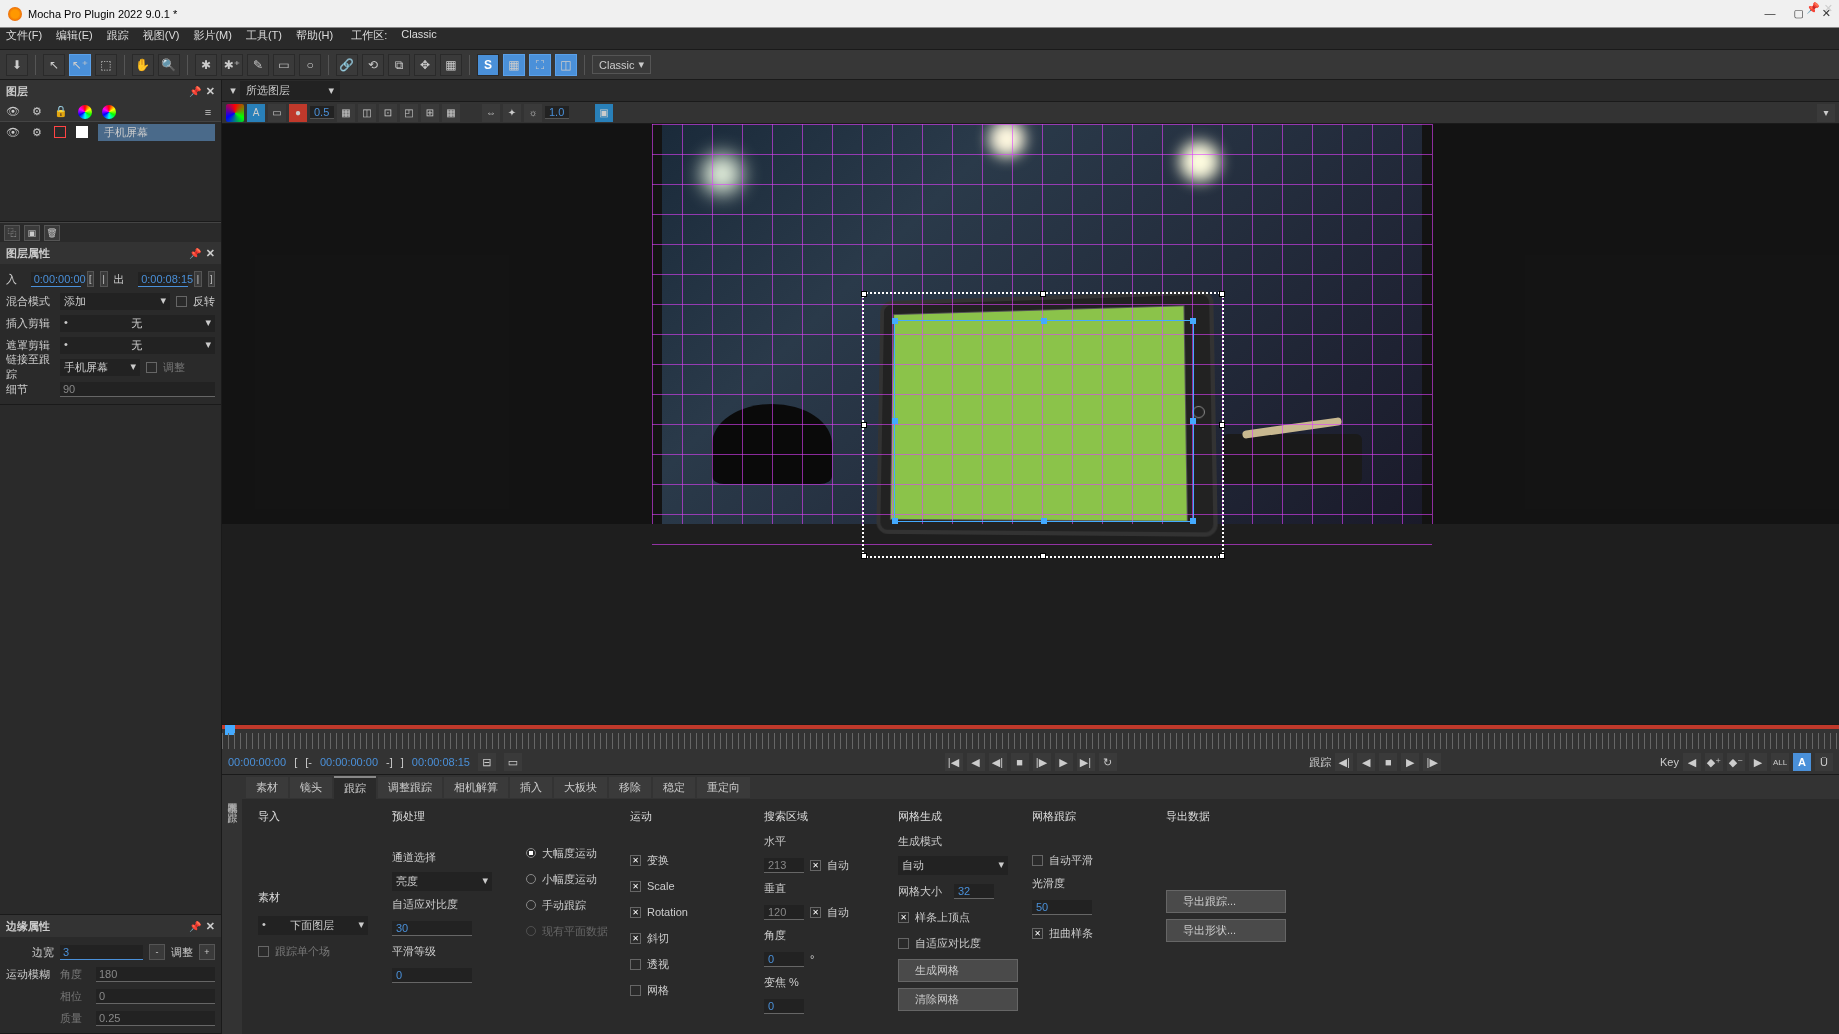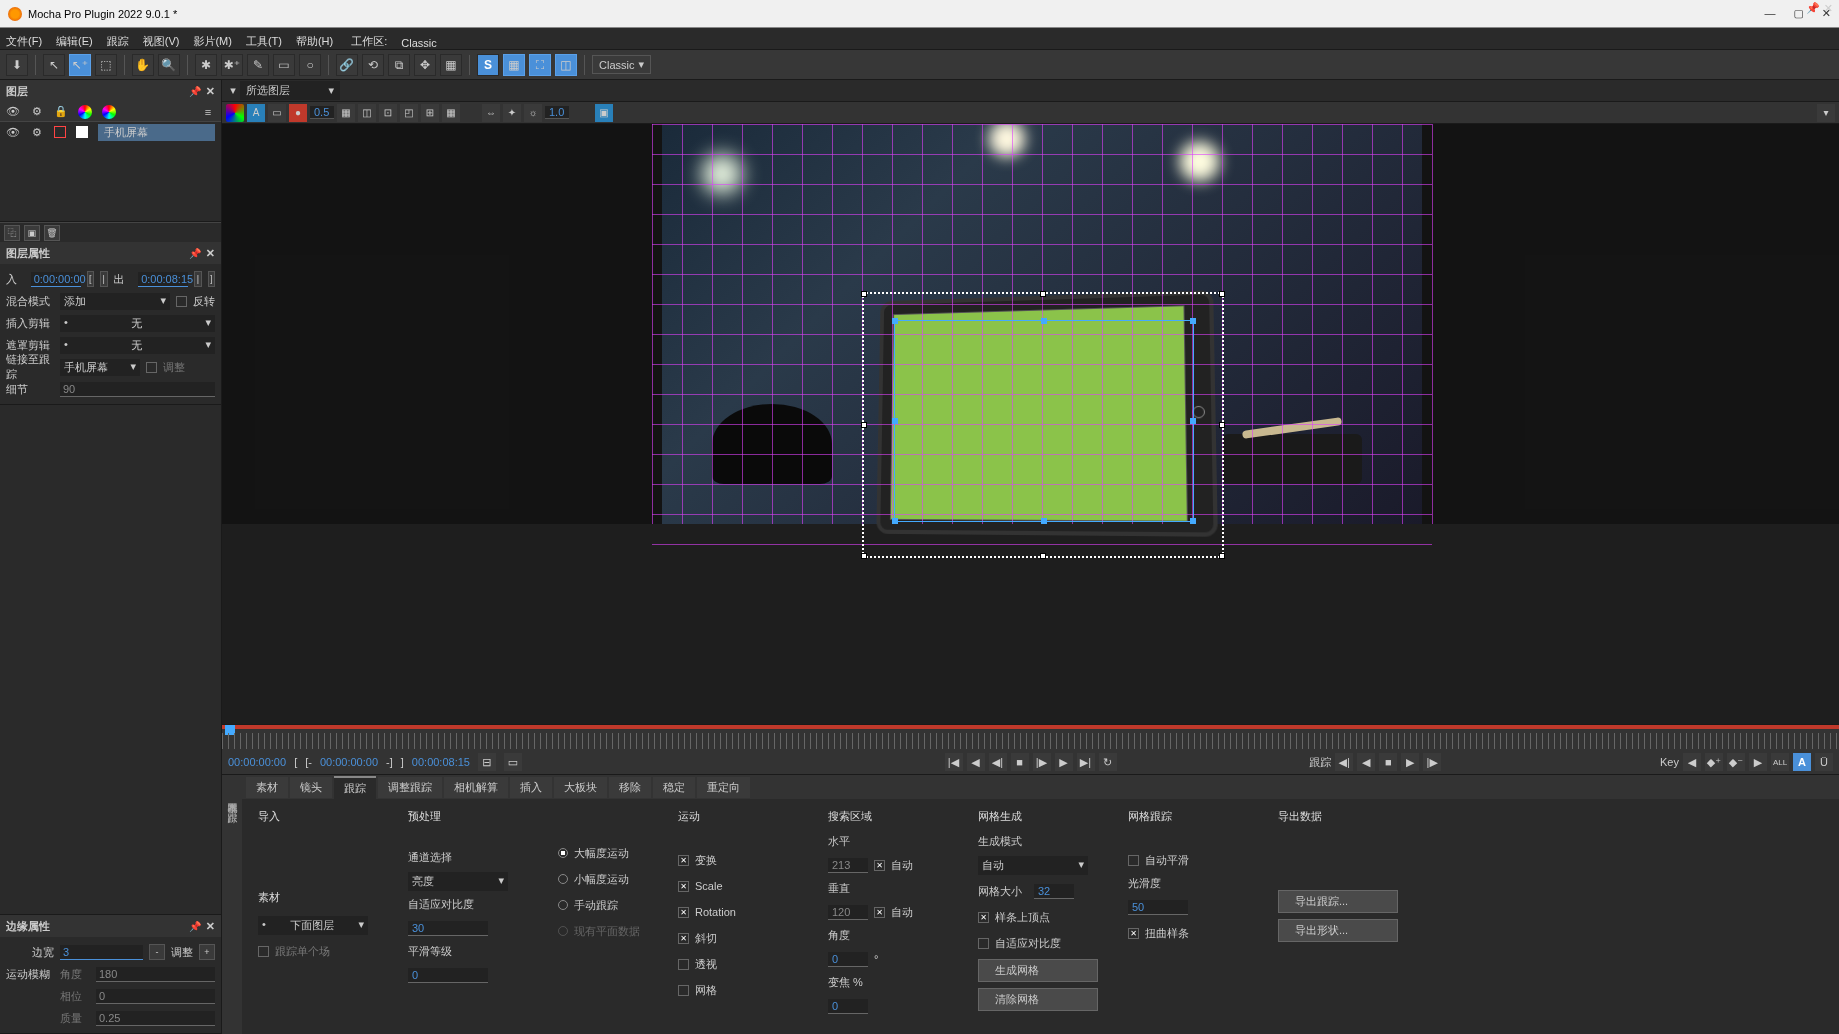--- a/index.html
+++ b/index.html
@@ -1,20 +1,20 @@
 <!DOCTYPE html>
 <html><head>
 <meta charset="utf-8">
 <style>
 *{margin:0;padding:0;box-sizing:border-box;font-family:"Microsoft YaHei",Arial,sans-serif;font-size:11px;user-select:none}
 body{background:#2a2a2a;color:#ccc;width:1839px;height:1034px;overflow:hidden;position:relative}
 .titlebar{height:28px;background:#f0f0f0;color:#000;display:flex;align-items:center;padding:0 8px;border-bottom:1px solid #888}
 .titlebar .logo{width:14px;height:14px;background:radial-gradient(circle,#ff9800 40%,#d84315 100%);border-radius:50%;margin-right:6px}
 .titlebar .wbtns{margin-left:auto;display:flex;gap:18px;font-size:13px;color:#333}
-.menubar{height:22px;background:#2a2a2a;display:flex;align-items:flex-end;padding:0 6px;gap:14px;border-bottom:1px solid #1a1a1a}
+.menubar{height:22px;background:#2a2a2a;display:flex;align-items:flex-start;padding:0 6px;gap:14px;border-bottom:1px solid #1a1a1a}
 .menubar span{color:#ddd;cursor:pointer}
 .menubar .ws{margin-left:4px}
 .toolbar{height:30px;background:#373737;display:flex;align-items:center;padding:0 6px;gap:4px;border-bottom:1px solid #1a1a1a}
 .tbtn{width:22px;height:22px;background:#3a3a3a;display:flex;align-items:center;justify-content:center;cursor:pointer;border:1px solid #2a2a2a;color:#ccc;font-size:12px}
 .tbtn.active{background:#4a90d9;border-color:#5aa0e9}
 .tbtn.s{background:#4a90d9;color:#fff;font-weight:bold}
 .tsep{width:1px;height:20px;background:#555;margin:0 3px}
 .tool-dd{background:#3a3a3a;border:1px solid #555;padding:2px 6px;display:flex;align-items:center;gap:4px;cursor:pointer}
 
 .main{display:flex;height:calc(100% - 28px - 22px - 30px)}
@@ -77,21 +77,21 @@
 .tl-key-right .pb{width:18px;height:18px;background:#3a3a3a;cursor:pointer;display:flex;align-items:center;justify-content:center}
 .tl-key-right .pb.big{background:#4a90d9;color:#fff;font-weight:bold}
 
 .bottom{height:260px;background:#2a2a2a;border-top:1px solid #1a1a1a;display:flex}
 .btabs-v{width:20px;background:#333;display:flex;flex-direction:column;align-items:center;justify-content:flex-start;padding-top:20px}
 .btabs-v span{writing-mode:vertical-rl;font-size:10px;color:#aaa;margin-bottom:10px;cursor:pointer}
 .bcontent{flex:1;display:flex;flex-direction:column}
 .btabs{height:24px;background:#333;display:flex;align-items:center;padding:0 4px;gap:2px}
 .btab{padding:3px 10px;background:#3a3a3a;cursor:pointer;font-size:11px}
 .btab.active{background:#2a2a2a;border-top:2px solid #888}
-.bpanel{flex:1;display:flex;padding:10px 16px;gap:30px}
+.bpanel{flex:1;display:flex;padding:10px 16px;gap:14px}
 .bcol{display:flex;flex-direction:column;gap:6px;min-width:120px}
 .bcol h4{font-weight:normal;margin-bottom:4px;font-size:11px;color:#ddd}
 .bcol .fld{display:flex;align-items:center;gap:6px;height:20px}
 .bcol .fld label{min-width:50px}
 .bcol .inp{background:#222;border-bottom:1px solid #666;color:#4a90d9;padding:1px 4px;min-width:40px}
 .bcol .inp.g{color:#888}
 .bcol .btn{background:#4a4a4a;border:1px solid #666;padding:3px 16px;cursor:pointer;}
 .radio{width:10px;height:10px;border:1px solid #888;border-radius:50%;display:inline-block;cursor:pointer}
 .radio.on{background:radial-gradient(circle,#fff 40%,transparent 45%)}
 .pinx{position:absolute;top:2px;right:6px;display:flex;gap:4px;font-size:10px}

